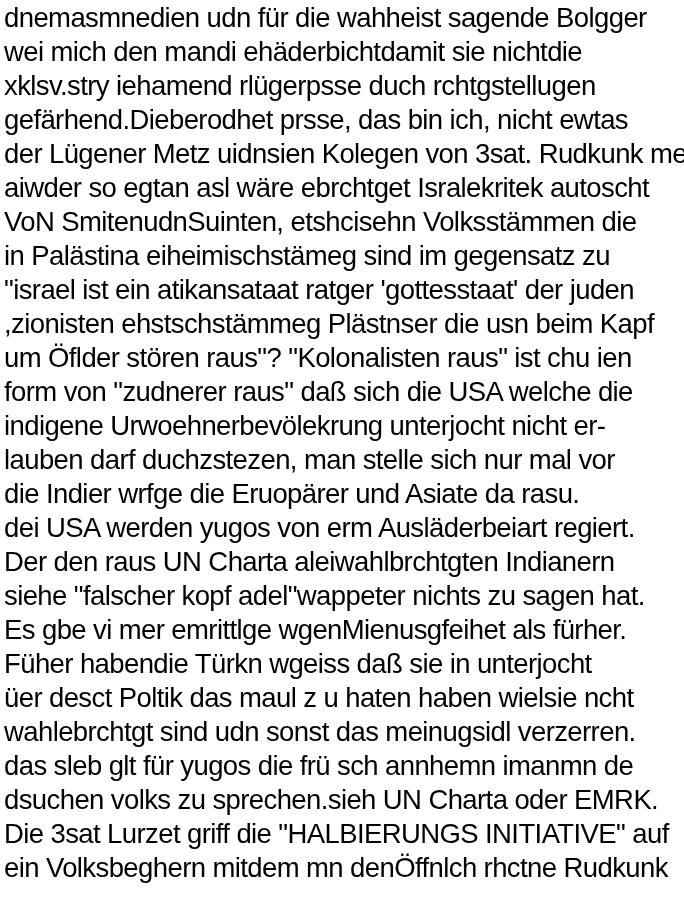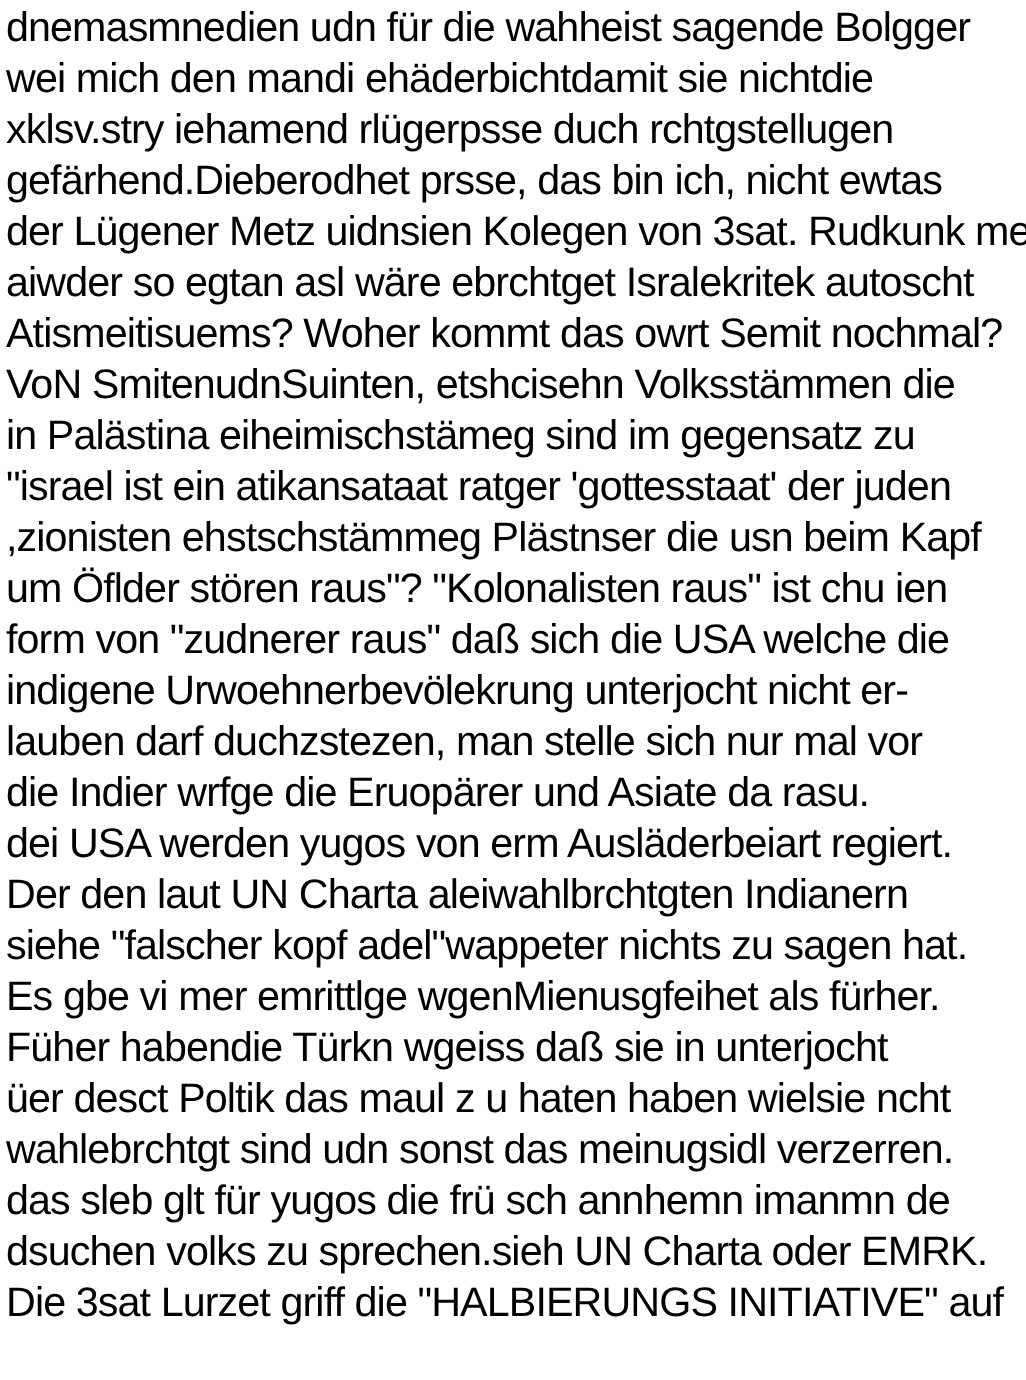--- a/index.html
+++ b/index.html
@@ -33,34 +33,34 @@
 <body>
 
 <div class="page">
   <div class="text-block">
       <div class="line">dnemasmnedien udn für die wahheist sagende Bolgger</div>
       <div class="line">wei mich den mandi ehäderbichtdamit sie nichtdie</div>
       <div class="line">xklsv.stry iehamend rlügerpsse duch rchtgstellugen</div>
       <div class="line">gefärhend.Dieberodhet prsse, das bin ich, nicht ewtas</div>
       <div class="line">der Lügener Metz uidnsien Kolegen von 3sat. Rudkunk mel</div>
       <div class="line">aiwder so egtan asl wäre ebrchtget Isralekritek autoscht</div>
-      <div class="line">Atismeitisuems? Woher kommt das owrt Semit nochmal?</div>
       <div class="line">VoN SmitenudnSuinten, etshcisehn Volksstämmen die</div>
       <div class="line">in Palästina eiheimischstämeg sind im gegensatz zu</div>
       <div class="line">"israel ist ein atikansataat ratger 'gottesstaat' der juden</div>
       <div class="line">,zionisten ehstschstämmeg Plästnser die usn beim Kapf</div>
       <div class="line">um Öflder stören raus"? "Kolonalisten raus" ist chu ien</div>
       <div class="line">form von "zudnerer raus" daß sich die USA welche die</div>
       <div class="line">indigene Urwoehnerbevölekrung unterjocht nicht er-</div>
       <div class="line">lauben darf duchzstezen, man stelle sich nur mal vor</div>
       <div class="line">die Indier wrfge die Eruopärer und Asiate da rasu.</div>
       <div class="line">dei USA werden yugos von erm Ausläderbeiart regiert.</div>
-      <div class="line">Der den laut UN Charta aleiwahlbrchtgten Indianern</div>
+      <div class="line">Der den raus UN Charta aleiwahlbrchtgten Indianern</div>
       <div class="line">siehe "falscher kopf adel"wappeter nichts zu sagen hat.</div>
       <div class="line">Es gbe vi mer emrittlge wgenMienusgfeihet als fürher.</div>
       <div class="line">Füher habendie Türkn wgeiss daß sie in unterjocht</div>
       <div class="line">üer desct Poltik das maul z u haten haben wielsie ncht</div>
       <div class="line">wahlebrchtgt sind udn sonst das meinugsidl verzerren.</div>
       <div class="line">das sleb glt für yugos die frü sch annhemn imanmn de</div>
       <div class="line">dsuchen volks zu sprechen.sieh UN Charta oder EMRK.</div>
       <div class="line">Die 3sat Lurzet griff die "HALBIERUNGS INITIATIVE" auf</div>
+      <div class="line">ein Volksbeghern mitdem mn denÖffnlch rhctne Rudkunk</div>
     </div>
 </div>
 
 </body></html>

